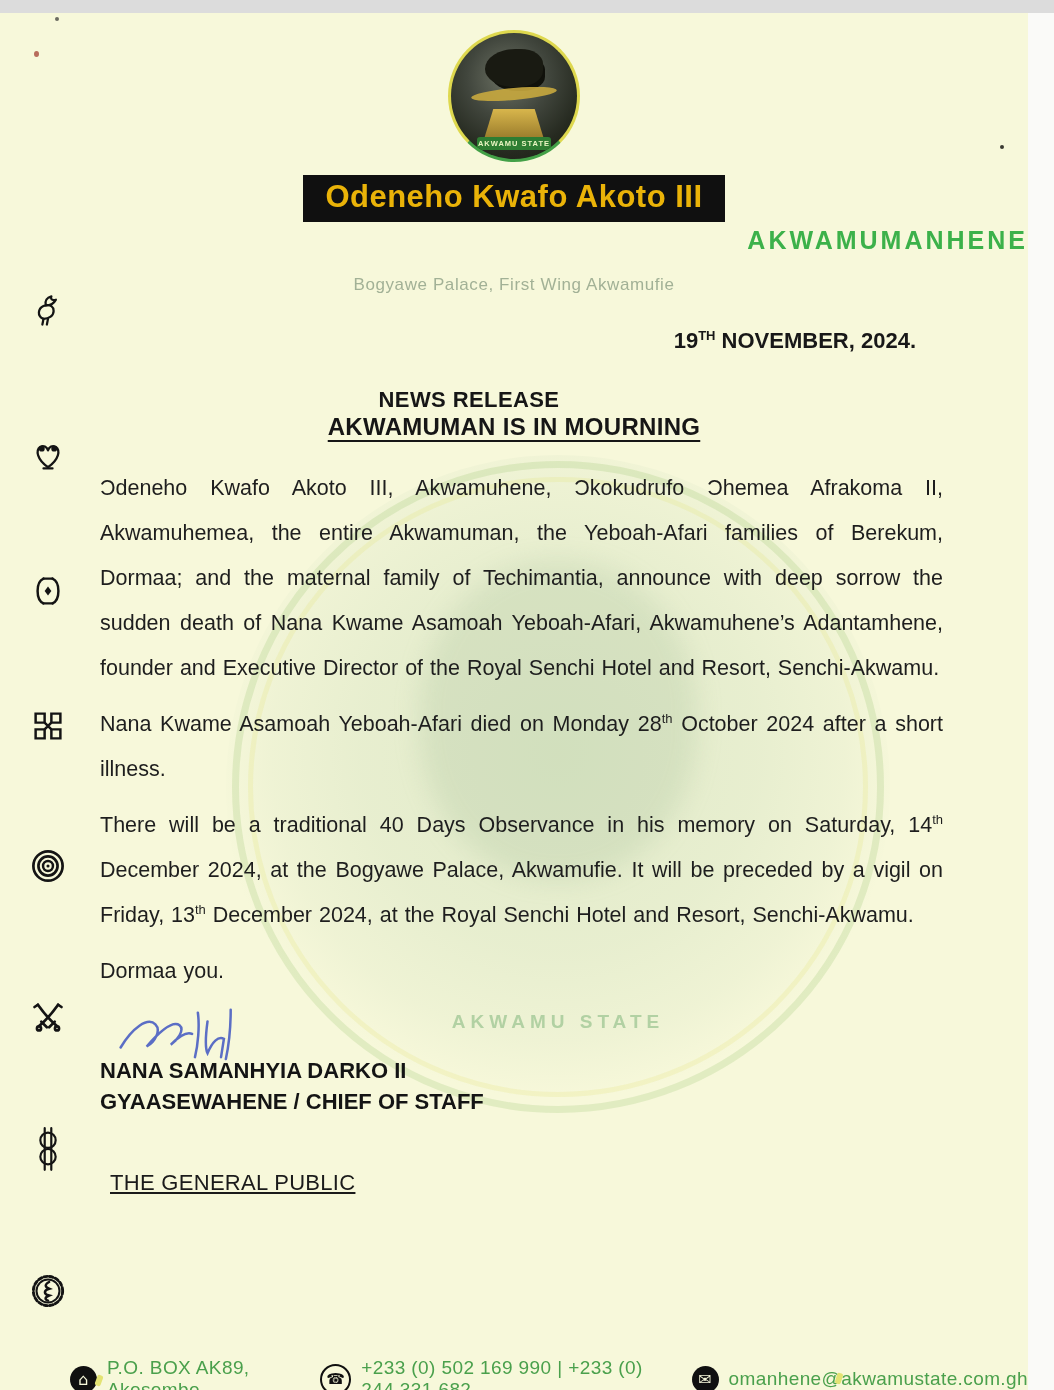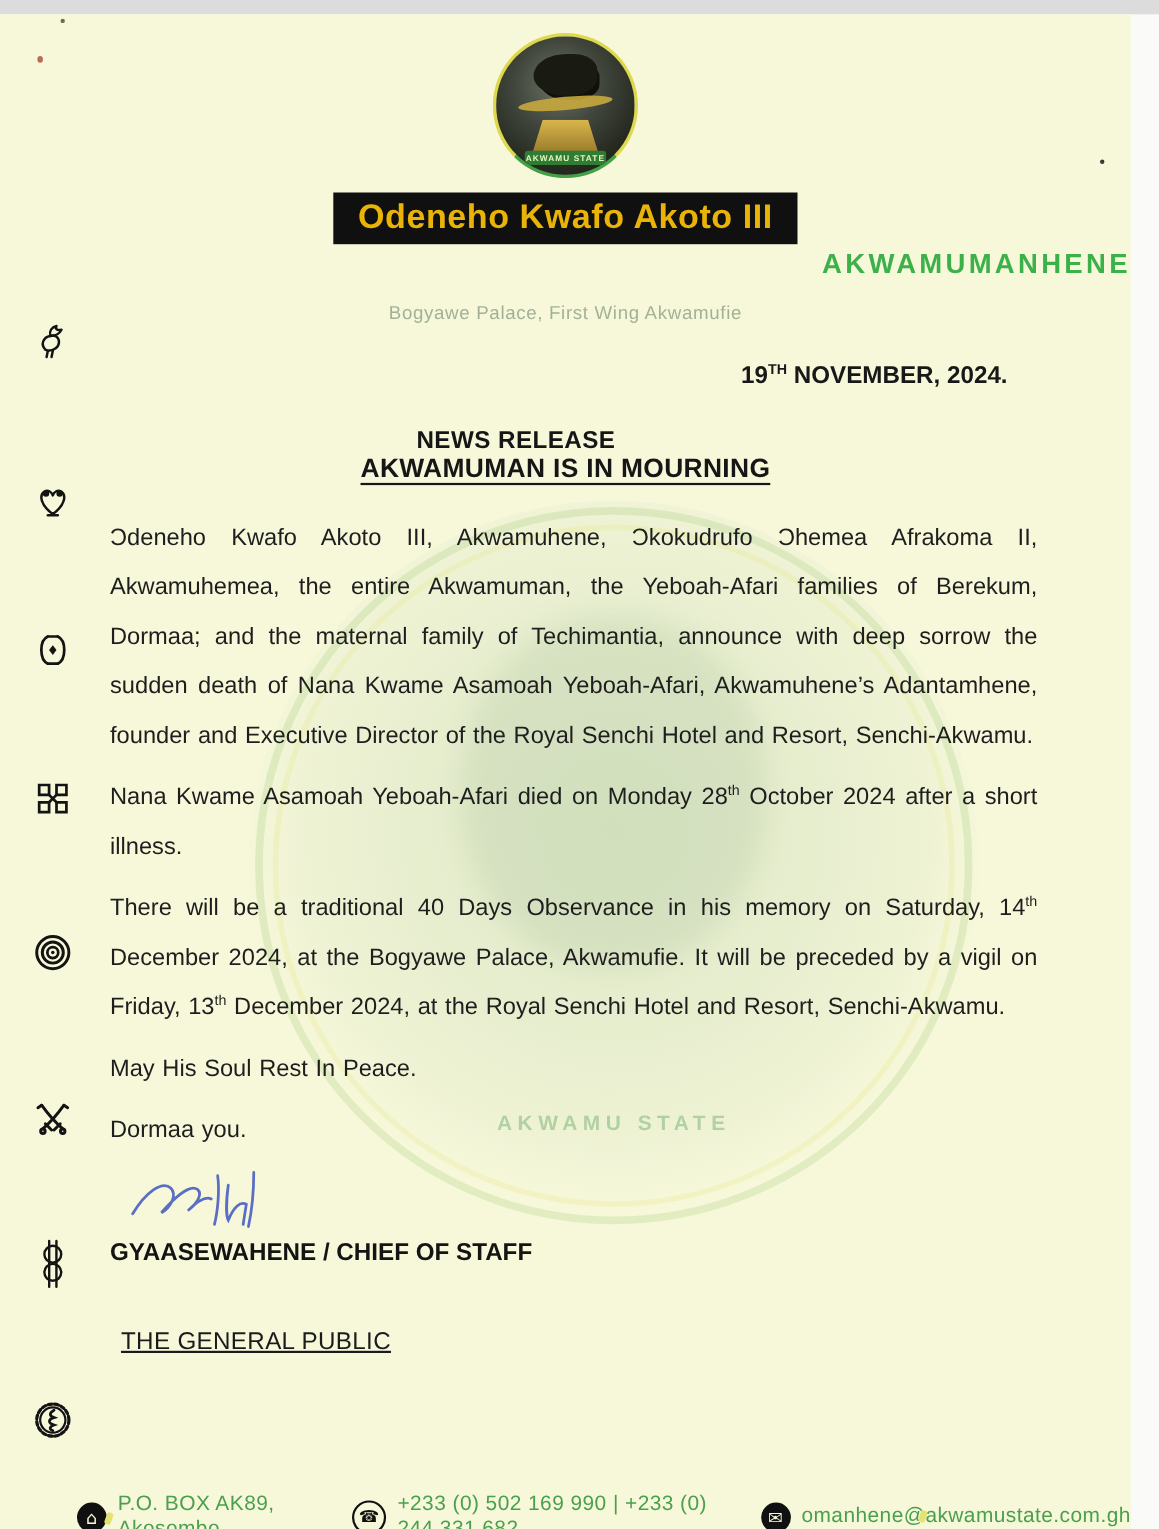--- a/index.html
+++ b/index.html
@@ -179,28 +179,28 @@
 
       <div class="date-row"><span>19</span><sup>TH</sup><span> NOVEMBER, 2024.</span></div>
 
       <div class="h-news">NEWS RELEASE</div>
       <div class="h-mourn">AKWAMUMAN IS IN MOURNING</div>
 
       <div id="body-paragraphs">
           <p class="body-para"><span>Ɔdeneho Kwafo Akoto III, Akwamuhene, Ɔkokudrufo Ɔhemea Afrakoma II, Akwamuhemea, the entire Akwamuman, the Yeboah-Afari families of Berekum, Dormaa; and the maternal family of Techimantia, announce with deep sorrow the sudden death of Nana Kwame Asamoah Yeboah-Afari, Akwamuhene’s Adantamhene, founder and Executive Director of the Royal Senchi Hotel and Resort, Senchi-Akwamu.</span></p>
           <p class="body-para"><span>Nana Kwame Asamoah Yeboah-Afari died on Monday 28</span><sup>th</sup><span> October 2024 after a short illness.</span></p>
           <p class="body-para"><span>There will be a traditional 40 Days Observance in his memory on Saturday, 14</span><sup>th</sup><span> December 2024, at the Bogyawe Palace, Akwamufie. It will be preceded by a vigil on Friday, 13</span><sup>th</sup><span> December 2024, at the Royal Senchi Hotel and Resort, Senchi-Akwamu.</span></p>
-          <p class="body-para"><span>May His Soul Rest In Peace.</span></p>
           <p class="body-para"><span>Dormaa you.</span></p>
         </div>
 
       <div class="sig-block">
         <svg class="sig-scribble" width="160" height="58" viewBox="0 0 160 58">
           <path d="M4 44 C16 24 32 12 40 20 C46 26 40 38 31 43 C44 28 58 16 65 21 C71 26 62 37 56 41 C63 34 72 27 78 30 M84 8 C86 22 84 42 81 54 M94 17 C92 32 92 46 94 50 C99 38 105 32 111 35 L108 54 M118 5 C118 22 116 42 113 56" stroke="#5b6ec5" fill="none" stroke-width="2.6" stroke-linecap="round"></path>
         </svg>
+        <div class="sig-name">NANA SAMANHYIA DARKO II</div>
         <div class="sig-title">GYAASEWAHENE / CHIEF OF STAFF</div>
       </div>
 
       <div class="recipient">THE GENERAL PUBLIC</div>
     </div>
 
     <div class="page-footer">
       <div class="f-item">
         <span class="f-icon solid">⌂</span>
         <span>P.O. BOX AK89, Akosombo</span>

